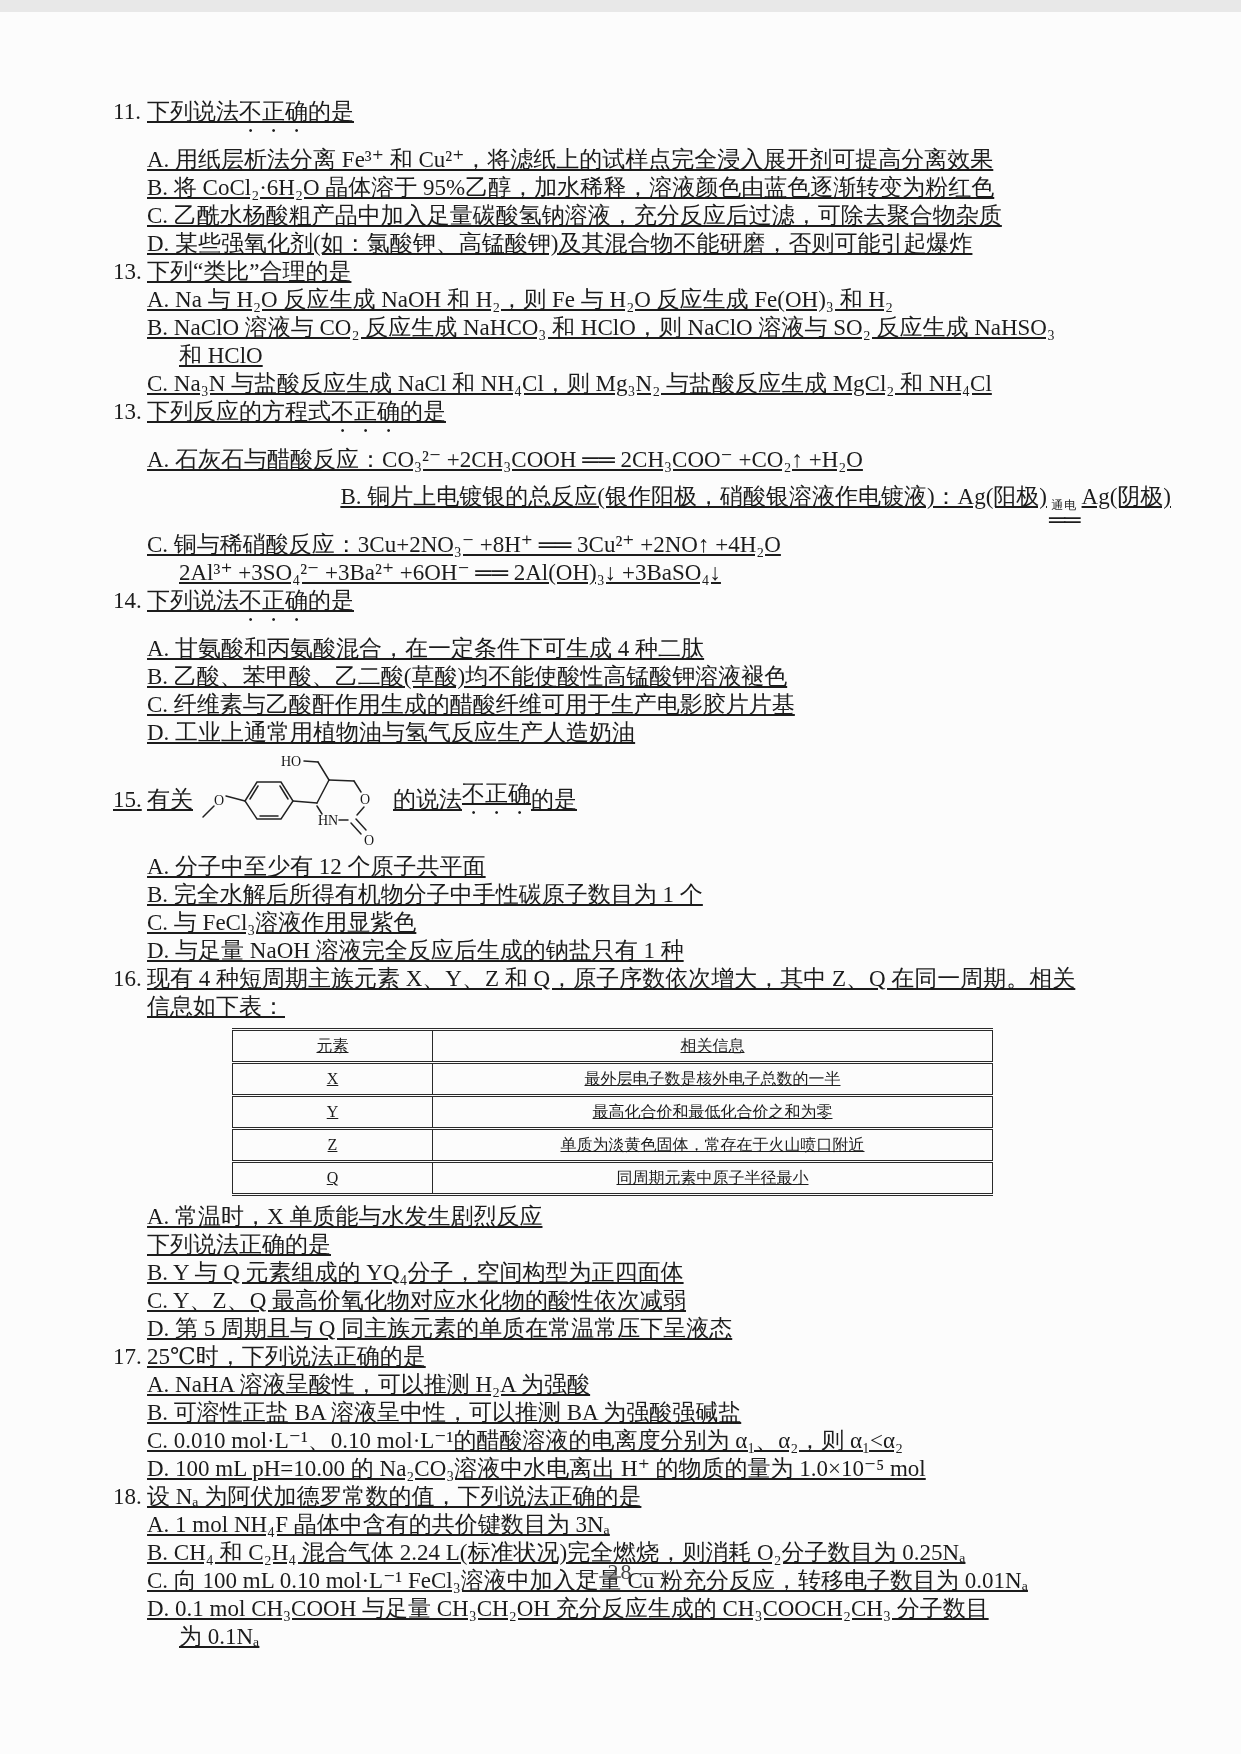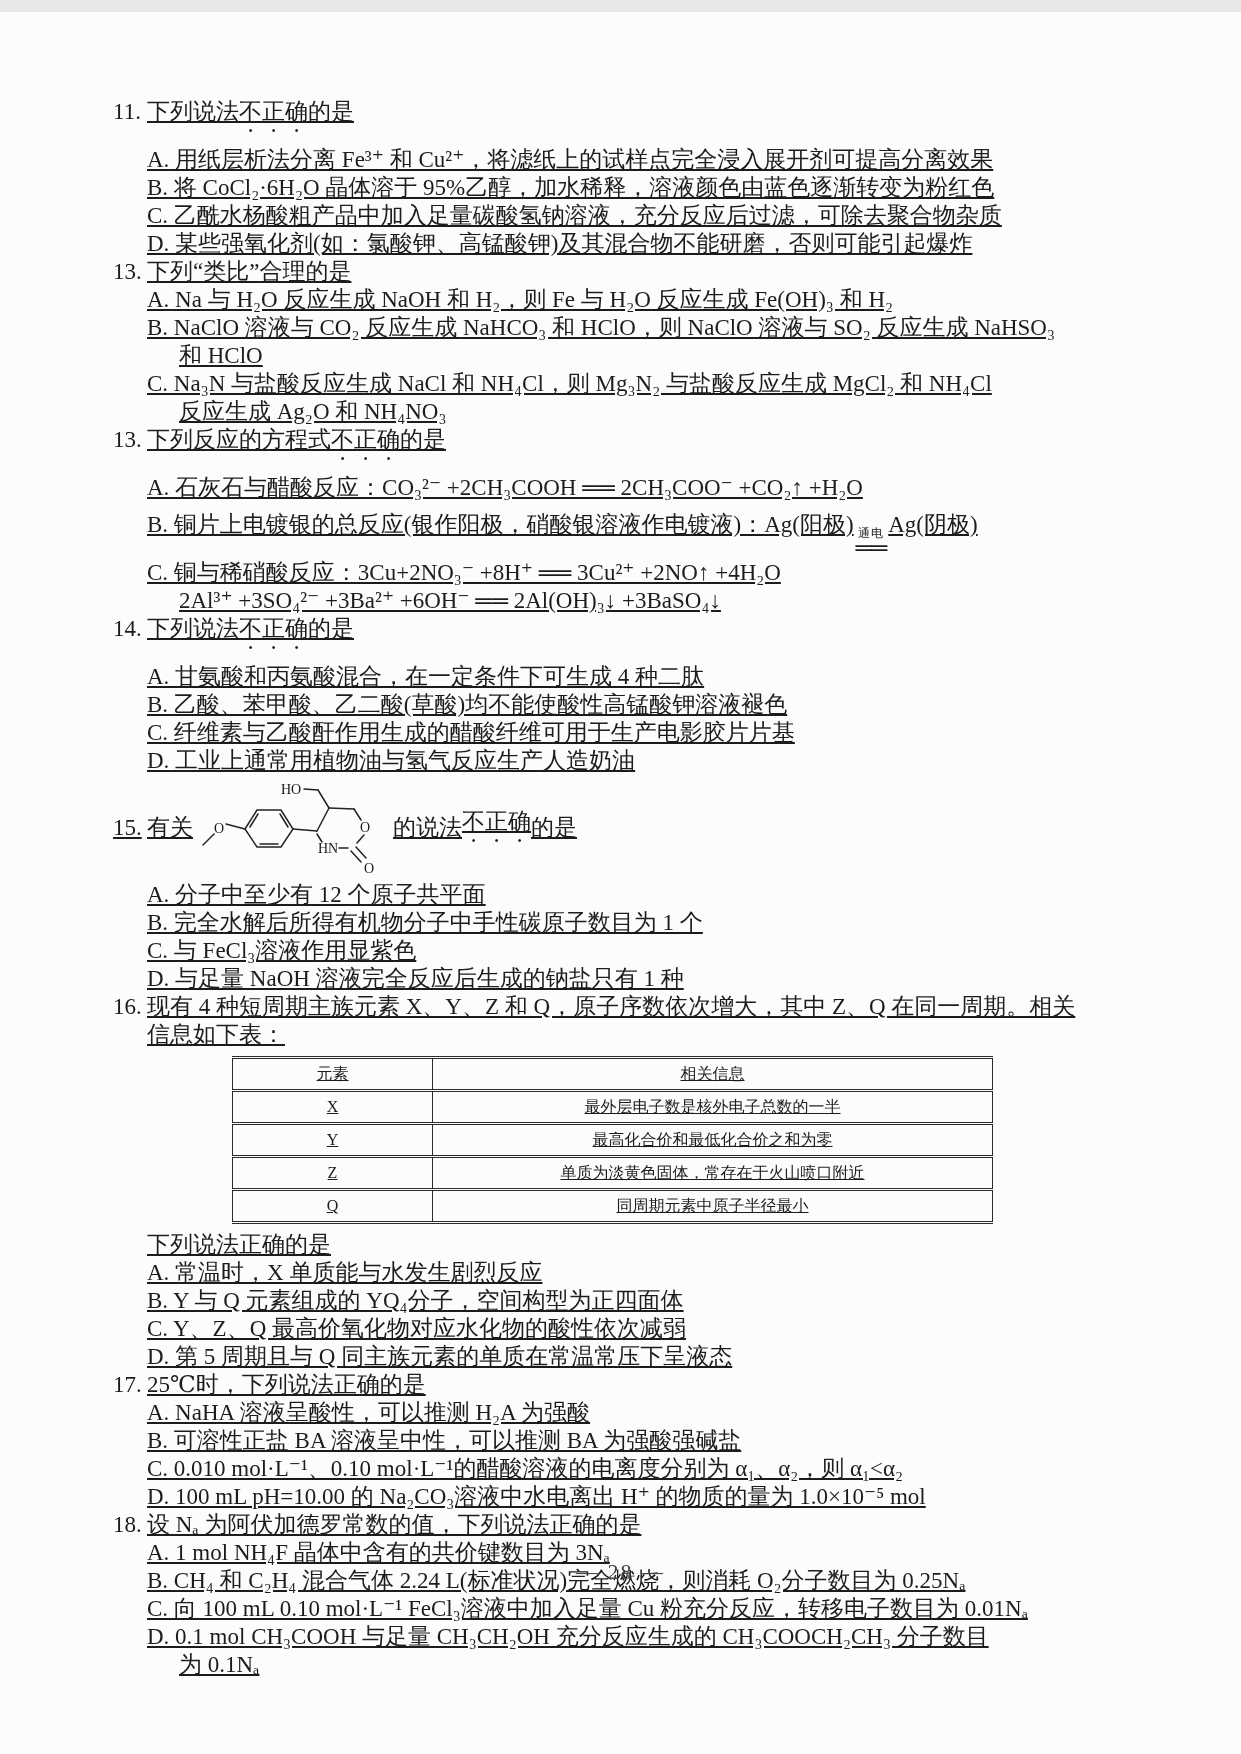--- a/index.html
+++ b/index.html
@@ -24,21 +24,21 @@
   .stem-gap{margin-bottom:8px;}
   .emph{
     -webkit-text-emphasis:filled dot #1c1c1c;
     -webkit-text-emphasis-position:under;
     text-emphasis:filled dot #1c1c1c;
     text-emphasis-position:under right;
   }
   .cond{display:inline-flex;flex-direction:column;align-items:center;line-height:1;vertical-align:-5px;margin:0 2px;}
   .cond .lbl{font-size:12px;letter-spacing:1px;}
   .cond .eq{font-size:23px;margin-top:-3px;letter-spacing:-1px;}
-  .b-extra{margin-top:9px;}
+  .b-extra{margin-top:9px;text-align:right;}
   .q15line{display:flex;align-items:center;margin:2px 0;}
   .q15line .tail{margin-left:6px;}
   .mol{flex:0 0 auto;margin:0 2px;}
   .info-table{border-collapse:collapse;margin:7px 0 7px 119px;table-layout:fixed;}
   .info-table td{
     border-left:1.5px solid #2a2a2a;border-right:1.5px solid #2a2a2a;
     border-top:3px double #2a2a2a;border-bottom:3px double #2a2a2a;
     text-align:center;padding:1px 6px;height:28px;font-size:16px;
   }
   .footer{position:absolute;left:0;top:1546px;width:100%;text-align:center;color:#444;font-size:22px;letter-spacing:2px;}
@@ -53,21 +53,20 @@
   <p class="ln opt">A. 用纸层析法分离 Fe³⁺ 和 Cu²⁺，将滤纸上的试样点完全浸入展开剂可提高分离效果</p>
   <p class="ln opt">B. 将 CoCl₂·6H₂O 晶体溶于 95%乙醇，加水稀释，溶液颜色由蓝色逐渐转变为粉红色</p>
   <p class="ln opt">C. 乙酰水杨酸粗产品中加入足量碳酸氢钠溶液，充分反应后过滤，可除去聚合物杂质</p>
   <p class="ln opt">D. 某些强氧化剂(如：氯酸钾、高锰酸钾)及其混合物不能研磨，否则可能引起爆炸</p>
 
   <p class="ln"><span class="qnum">13.</span><span>下列“类比”合理的是</span></p>
   <p class="ln opt">A. Na 与 H₂O 反应生成 NaOH 和 H₂，则 Fe 与 H₂O 反应生成 Fe(OH)₃ 和 H₂</p>
   <p class="ln opt">B. NaClO 溶液与 CO₂ 反应生成 NaHCO₃ 和 HClO，则 NaClO 溶液与 SO₂ 反应生成 NaHSO₃</p>
   <p class="ln cont">和 HClO</p>
   <p class="ln opt">C. Na₃N 与盐酸反应生成 NaCl 和 NH₄Cl，则 Mg₃N₂ 与盐酸反应生成 MgCl₂ 和 NH₄Cl</p>
-  <p class="ln cont">反应生成 Ag₂O 和 NH₄NO₃</p>
 
   <p class="ln stem-gap"><span class="qnum">13.</span><span>下列反应的方程式</span><span class="emph">不正确</span><span>的是</span></p>
   <p class="ln opt">A. 石灰石与醋酸反应：CO₃²⁻ +2CH₃COOH ══ 2CH₃COO⁻ +CO₂↑ +H₂O</p>
   <p class="ln opt b-extra"><span>B. 铜片上电镀银的总反应(银作阳极，硝酸银溶液作电镀液)：Ag(阳极)</span><span class="cond">
         <span class="lbl">通电</span>
         <span class="eq">══</span>
       </span><span>Ag(阴极)</span></p>
   <p class="ln opt">C. 铜与稀硝酸反应：3Cu+2NO₃⁻ +8H⁺ ══ 3Cu²⁺ +2NO↑ +4H₂O</p>
   <p class="ln cont">2Al³⁺ +3SO₄²⁻ +3Ba²⁺ +6OH⁻ ══ 2Al(OH)₃↓ +3BaSO₄↓</p>
 
@@ -148,22 +147,22 @@
         <td>Z</td>
         <td>单质为淡黄色固体，常存在于火山喷口附近</td>
       </tr>
       <tr>
         <td>Q</td>
         <td>同周期元素中原子半径最小</td>
       </tr>
     </tbody>
   </table>
 
+  <p class="ln opt">A. 常温时，X 单质能与水发生剧烈反应</p>
   <p class="ln opt">下列说法正确的是</p>
-  <p class="ln opt">A. 常温时，X 单质能与水发生剧烈反应</p>
   <p class="ln opt">B. Y 与 Q 元素组成的 YQ₄分子，空间构型为正四面体</p>
   <p class="ln opt">C. Y、Z、Q 最高价氧化物对应水化物的酸性依次减弱</p>
   <p class="ln opt">D. 第 5 周期且与 Q 同主族元素的单质在常温常压下呈液态</p>
 
   <p class="ln"><span class="qnum">17.</span><span>25℃时，下列说法正确的是</span></p>
   <p class="ln opt">A. NaHA 溶液呈酸性，可以推测 H₂A 为强酸</p>
   <p class="ln opt">B. 可溶性正盐 BA 溶液呈中性，可以推测 BA 为强酸强碱盐</p>
   <p class="ln opt">C. 0.010 mol·L⁻¹、0.10 mol·L⁻¹的醋酸溶液的电离度分别为 α₁、α₂，则 α₁&lt;α₂</p>
   <p class="ln opt">D. 100 mL pH=10.00 的 Na₂CO₃溶液中水电离出 H⁺ 的物质的量为 1.0×10⁻⁵ mol</p>
 

